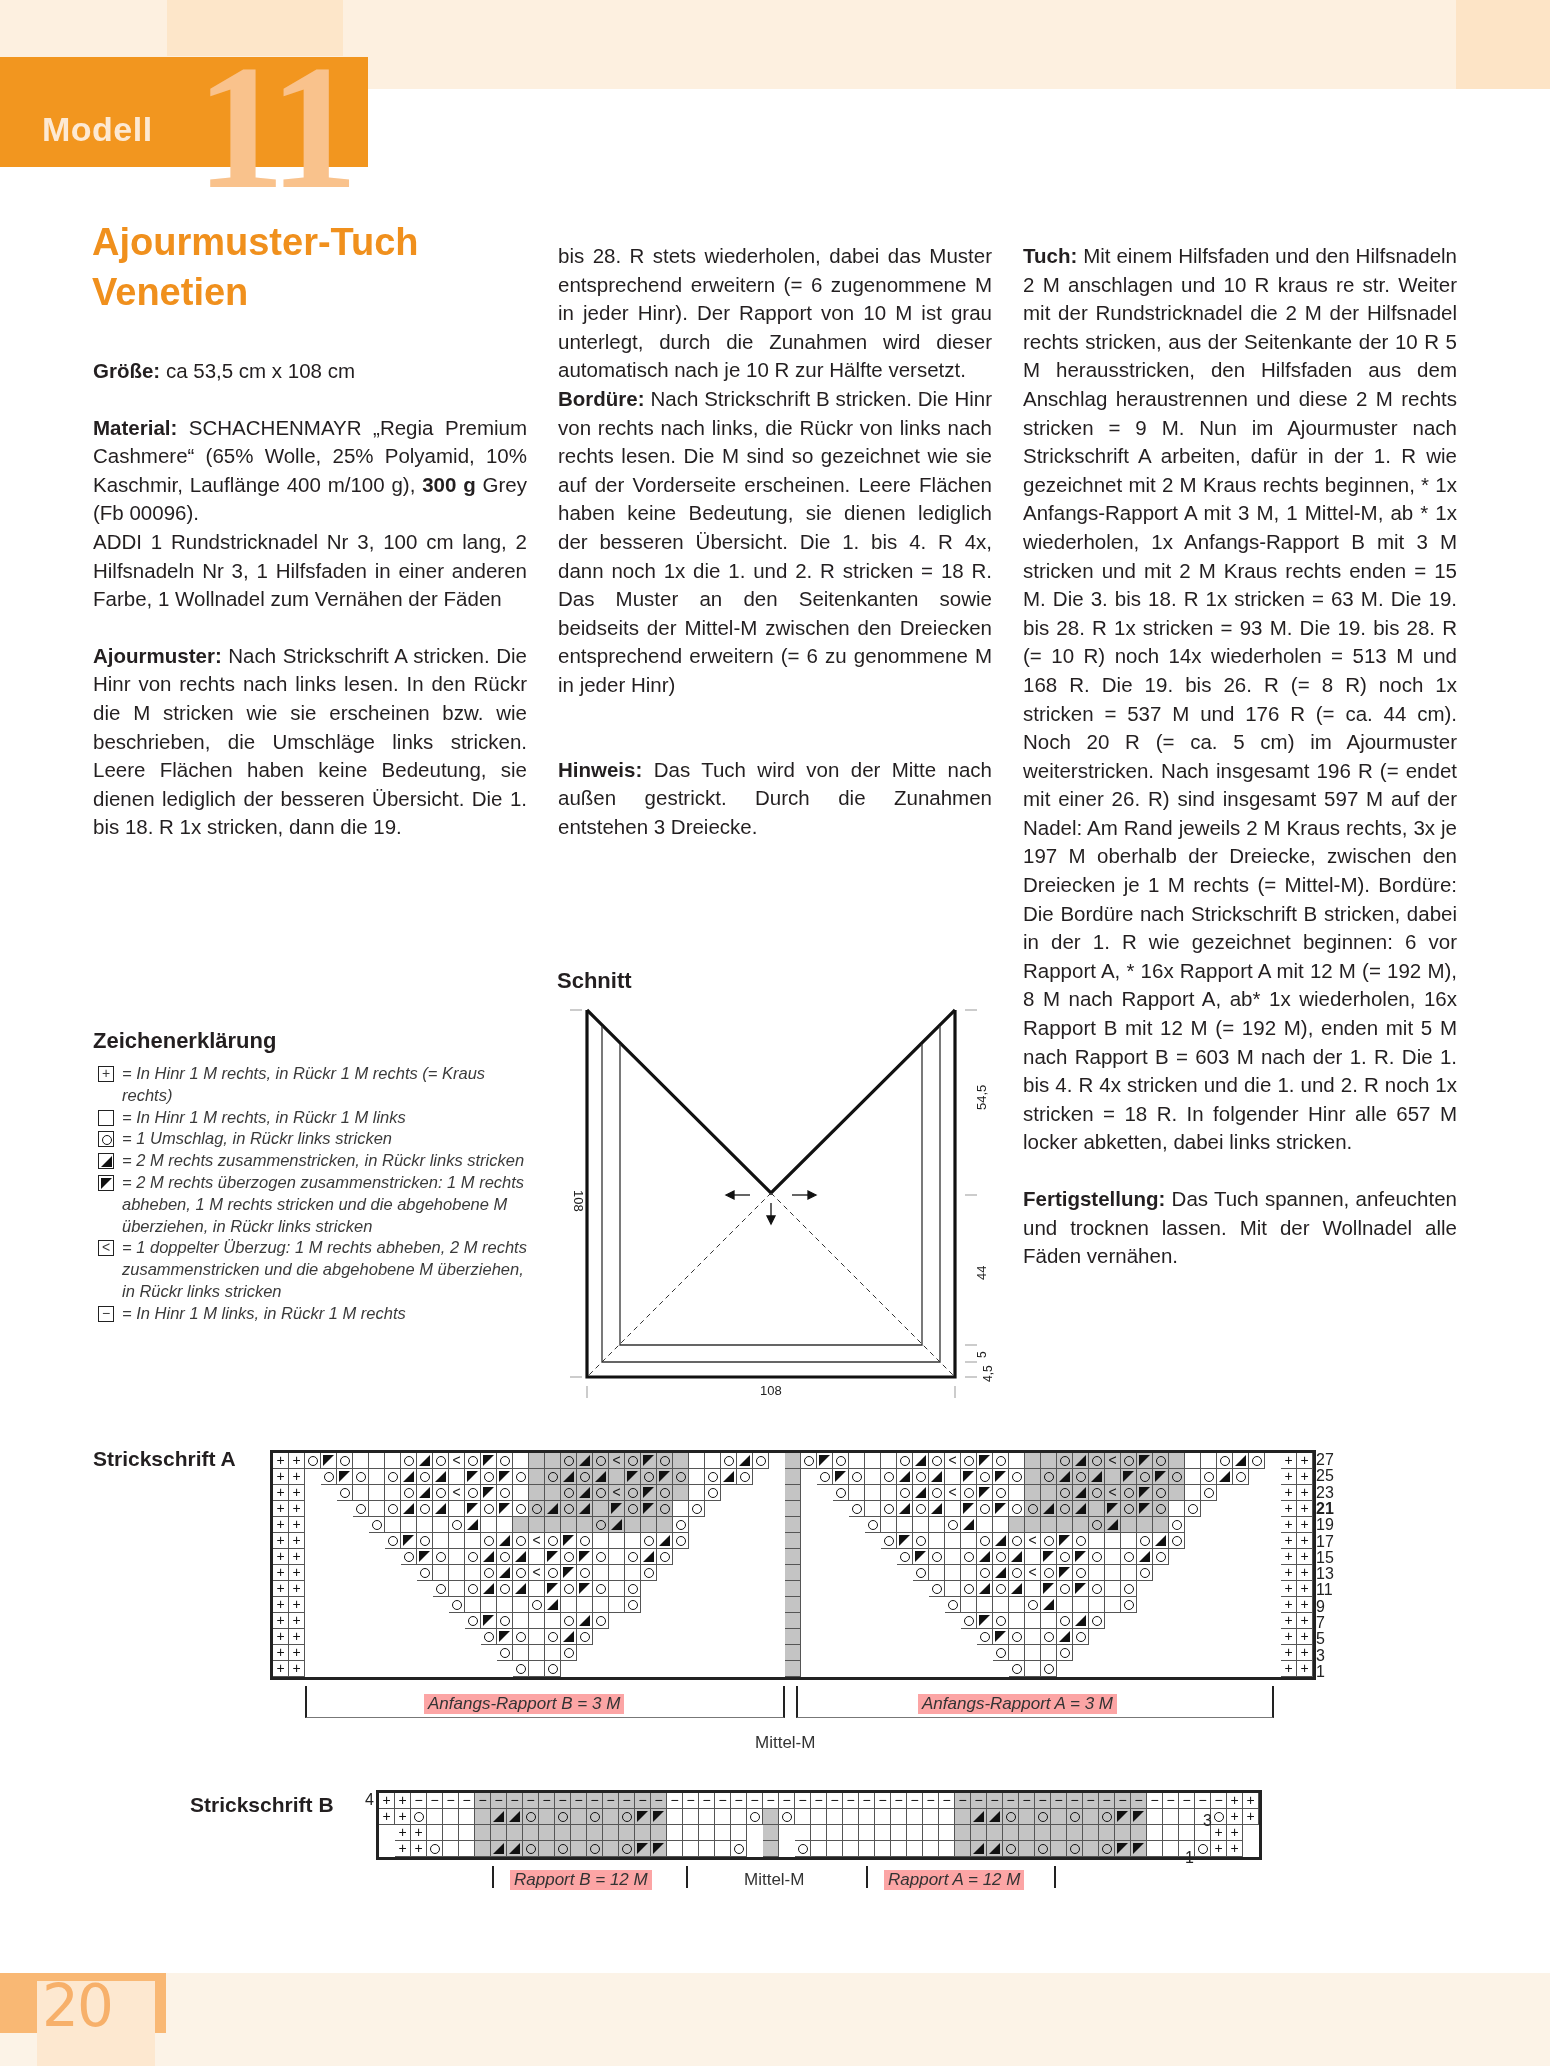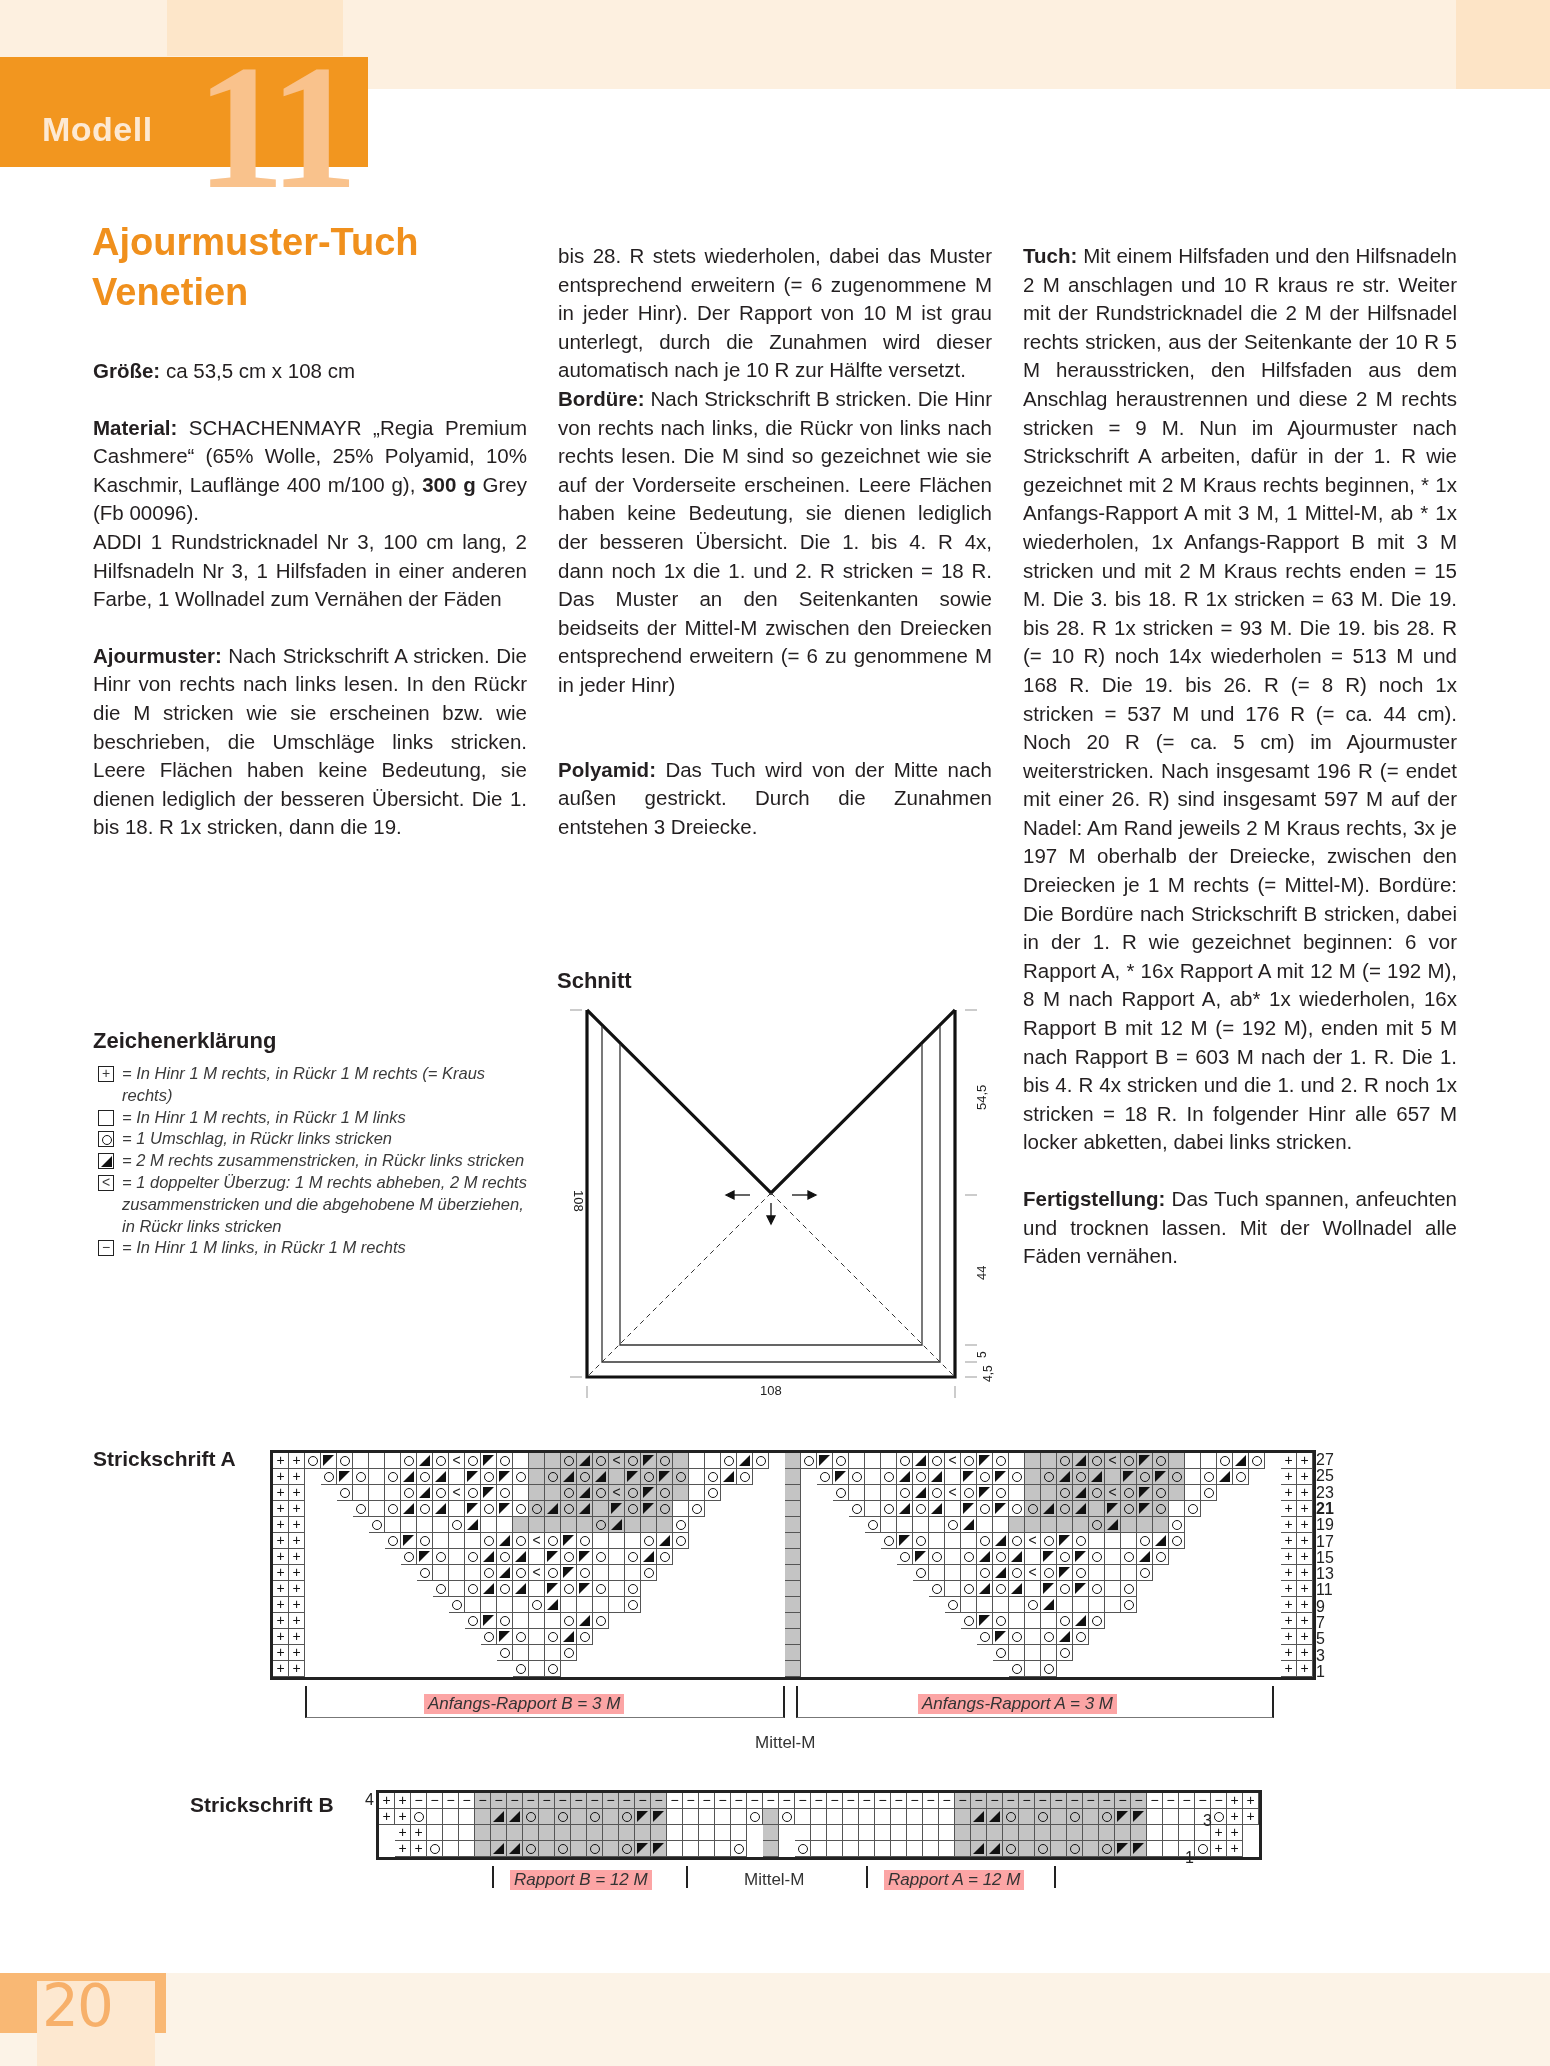--- a/index.html
+++ b/index.html
@@ -78,35 +78,36 @@
   <p>ADDI 1 Rundstricknadel Nr 3, 100 cm lang, 2 Hilfsnadeln Nr 3, 1 Hilfsfaden in einer anderen Farbe, 1 Wollnadel zum Vernähen der Fäden</p>
   <div class="gap"></div>
   <p><b>Ajourmuster:</b><span> Nach Strickschrift A stricken. Die Hinr von rechts nach links lesen. In den Rückr die M stricken wie sie erscheinen bzw. wie beschrieben, die Umschläge links stricken. Leere Flächen haben keine Bedeutung, sie dienen lediglich der besseren Übersicht. Die 1. bis 18. R 1x stricken, dann die 19.</span></p>
 </div>
 
 <div class="col col2">
   <p>bis 28. R stets wiederholen, dabei das Muster entsprechend erweitern (= 6 zugenommene M in jeder Hinr). Der Rapport von 10 M ist grau unterlegt, durch die Zunahmen wird dieser automatisch nach je 10 R zur Hälfte versetzt.</p>
   <p><b>Bordüre:</b><span> Nach Strickschrift B stricken. Die Hinr von rechts nach links, die Rückr von links nach rechts lesen. Die M sind so gezeichnet wie sie auf der Vorderseite erscheinen. Leere Flächen haben keine Bedeutung, sie dienen lediglich der besseren Übersicht. Die 1. bis 4. R 4x, dann noch 1x die 1. und 2. R stricken = 18 R. Das Muster an den Seitenkanten sowie beidseits der Mittel-M zwischen den Dreiecken entsprechend erweitern (= 6 zu genommene M in jeder Hinr)</span></p>
   <div class="gap"></div>
   <div class="gap"></div>
-  <p><b>Polyamid:</b><span> Das Tuch wird von der Mitte nach außen gestrickt. Durch die Zunahmen entstehen 3 Dreiecke.</span></p>
+  <p><b>Hinweis:</b><span> Das Tuch wird von der Mitte nach außen gestrickt. Durch die Zunahmen entstehen 3 Dreiecke.</span></p>
 </div>
 
 <div class="col col3">
   <p><b>Tuch:</b><span> Mit einem Hilfsfaden und den Hilfsnadeln 2 M anschlagen und 10 R kraus re str. Weiter mit der Rundstricknadel die 2 M der Hilfsnadel rechts stricken, aus der Seitenkante der 10 R 5 M herausstricken, den Hilfsfaden aus dem Anschlag heraustrennen und diese 2 M rechts stricken = 9 M. Nun im Ajourmuster nach Strickschrift A arbeiten, dafür in der 1. R wie gezeichnet mit 2 M Kraus rechts beginnen, * 1x Anfangs-Rapport A mit 3 M, 1 Mittel-M, ab * 1x wiederholen, 1x Anfangs-Rapport B mit 3 M stricken und mit 2 M Kraus rechts enden = 15 M. Die 3. bis 18. R 1x stricken = 63 M. Die 19. bis 28. R 1x stricken = 93 M. Die 19. bis 28. R (= 10 R) noch 14x wiederholen = 513 M und 168 R. Die 19. bis 26. R (= 8 R) noch 1x stricken = 537 M und 176 R (= ca. 44 cm). Noch 20 R (= ca. 5 cm) im Ajourmuster weiterstricken. Nach insgesamt 196 R (= endet mit einer 26. R) sind insgesamt 597 M auf der Nadel: Am Rand jeweils 2 M Kraus rechts, 3x je 197 M oberhalb der Dreiecke, zwischen den Dreiecken je 1 M rechts (= Mittel-M). Bordüre: Die Bordüre nach Strickschrift B stricken, dabei in der 1. R wie gezeichnet beginnen: 6 vor Rapport A, * 16x Rapport A mit 12 M (= 192 M), 8 M nach Rapport A, ab* 1x wiederholen, 16x Rapport B mit 12 M (= 192 M), enden mit 5 M nach Rapport B = 603 M nach der 1. R. Die 1. bis 4. R 4x stricken und die 1. und 2. R noch 1x stricken = 18 R. In folgender Hinr alle 657 M locker abketten, dabei links stricken.</span></p>
   <div class="gap"></div>
   <p><b>Fertigstellung:</b><span> Das Tuch spannen, anfeuchten und trocknen lassen. Mit der Wollnadel alle Fäden vernähen.</span></p>
 </div>
 
 <div class="legend-title">Zeichenerklärung</div>
 <div class="legend">
   <div class="legend-row"><span class="legend-sym">+</span><span>= In Hinr 1 M rechts, in Rückr 1 M rechts (= Kraus rechts)</span></div>
   <div class="legend-row"><span class="legend-sym"></span><span>= In Hinr 1 M rechts, in Rückr 1 M links</span></div>
   <div class="legend-row"><span class="legend-sym sym-o"></span><span> = 1 Umschlag, in Rückr links stricken</span></div>
   <div class="legend-row"><span class="legend-sym sym-r"></span><span> = 2 M rechts zusammenstricken, in Rückr links stricken</span></div>
+  <div class="legend-row"><span class="legend-sym sym-l"></span><span> = 2 M rechts überzogen zusammenstricken: 1 M rechts abheben, 1 M rechts stricken und die abgehobene M überziehen, in Rückr links stricken</span></div>
   <div class="legend-row"><span class="legend-sym">&lt;</span><span> = 1 doppelter Überzug: 1 M rechts abheben, 2 M rechts zusammenstricken und die abgehobene M überziehen, in Rückr links stricken</span></div>
   <div class="legend-row"><span class="legend-sym">−</span><span>= In Hinr 1 M links, in Rückr 1 M rechts</span></div>
 </div>
 
 <div class="schnitt-title">Schnitt</div>
 <svg class="schnitt" width="440" height="420" viewBox="0 0 440 420">
   <g stroke="#999" stroke-width="1">
     <line x1="10" y1="20" x2="22" y2="20"></line>
       <line x1="10" y1="387" x2="22" y2="387"></line>
     <line x1="405" y1="20" x2="417" y2="20"></line>

